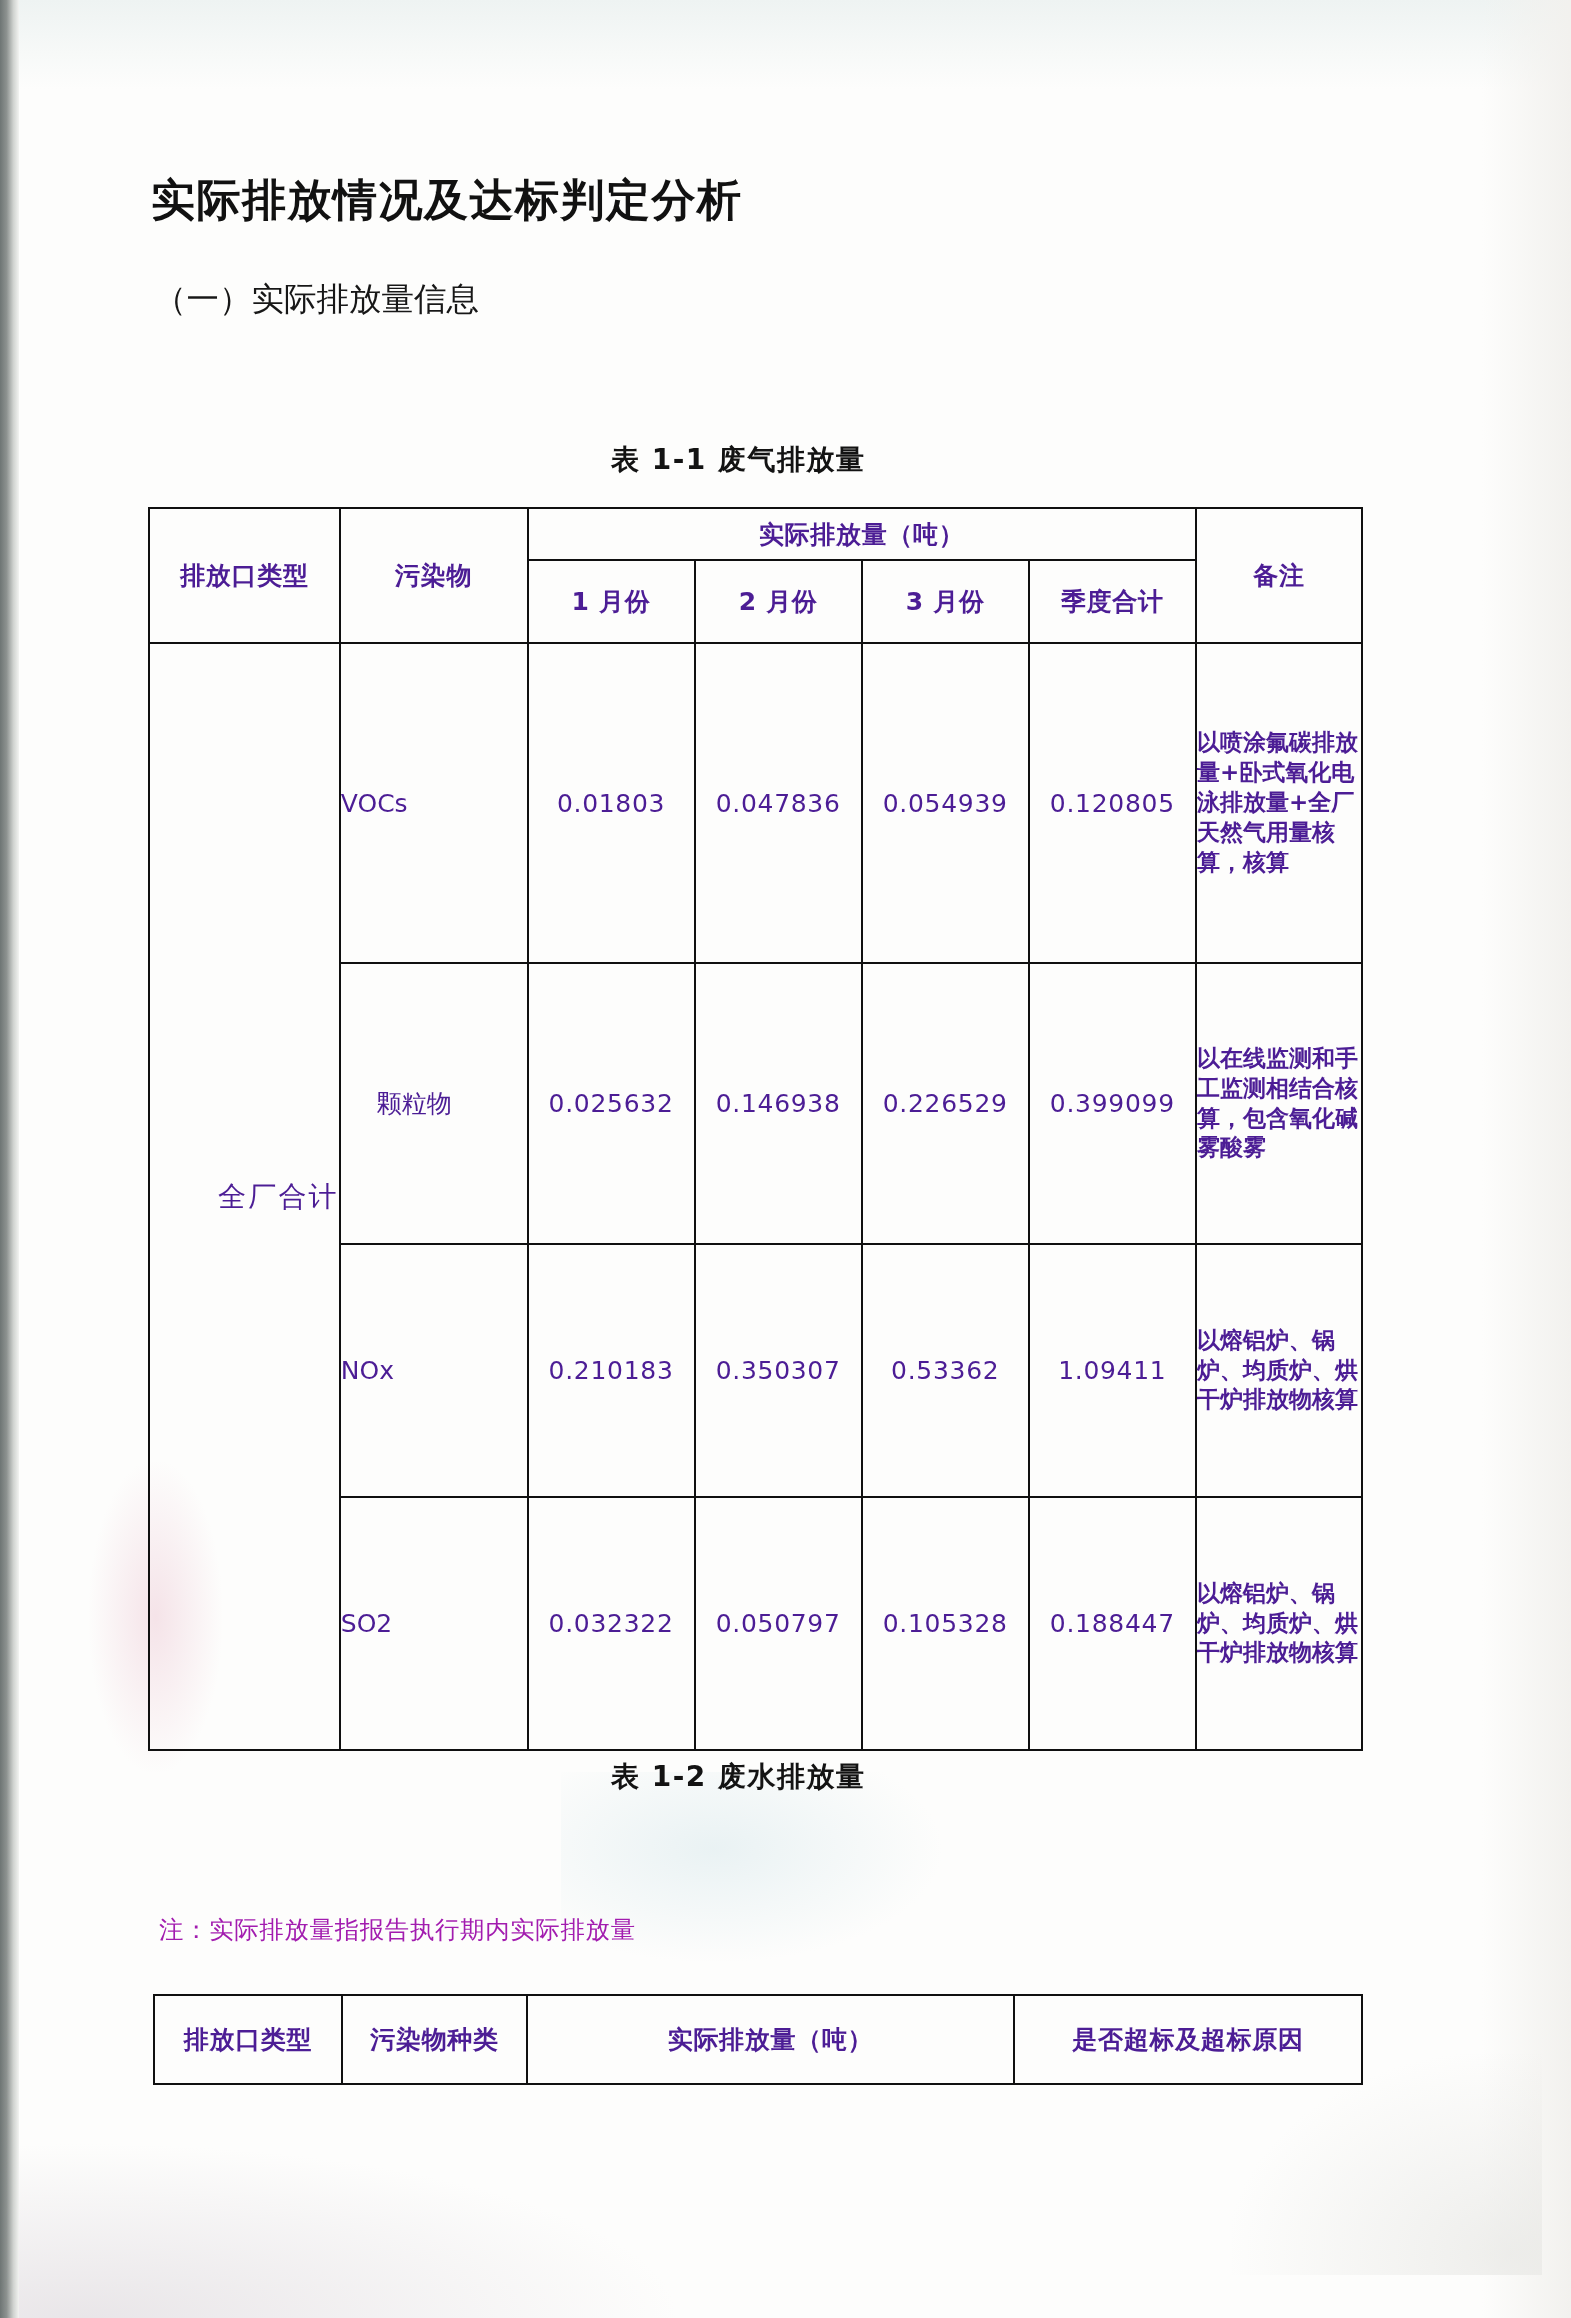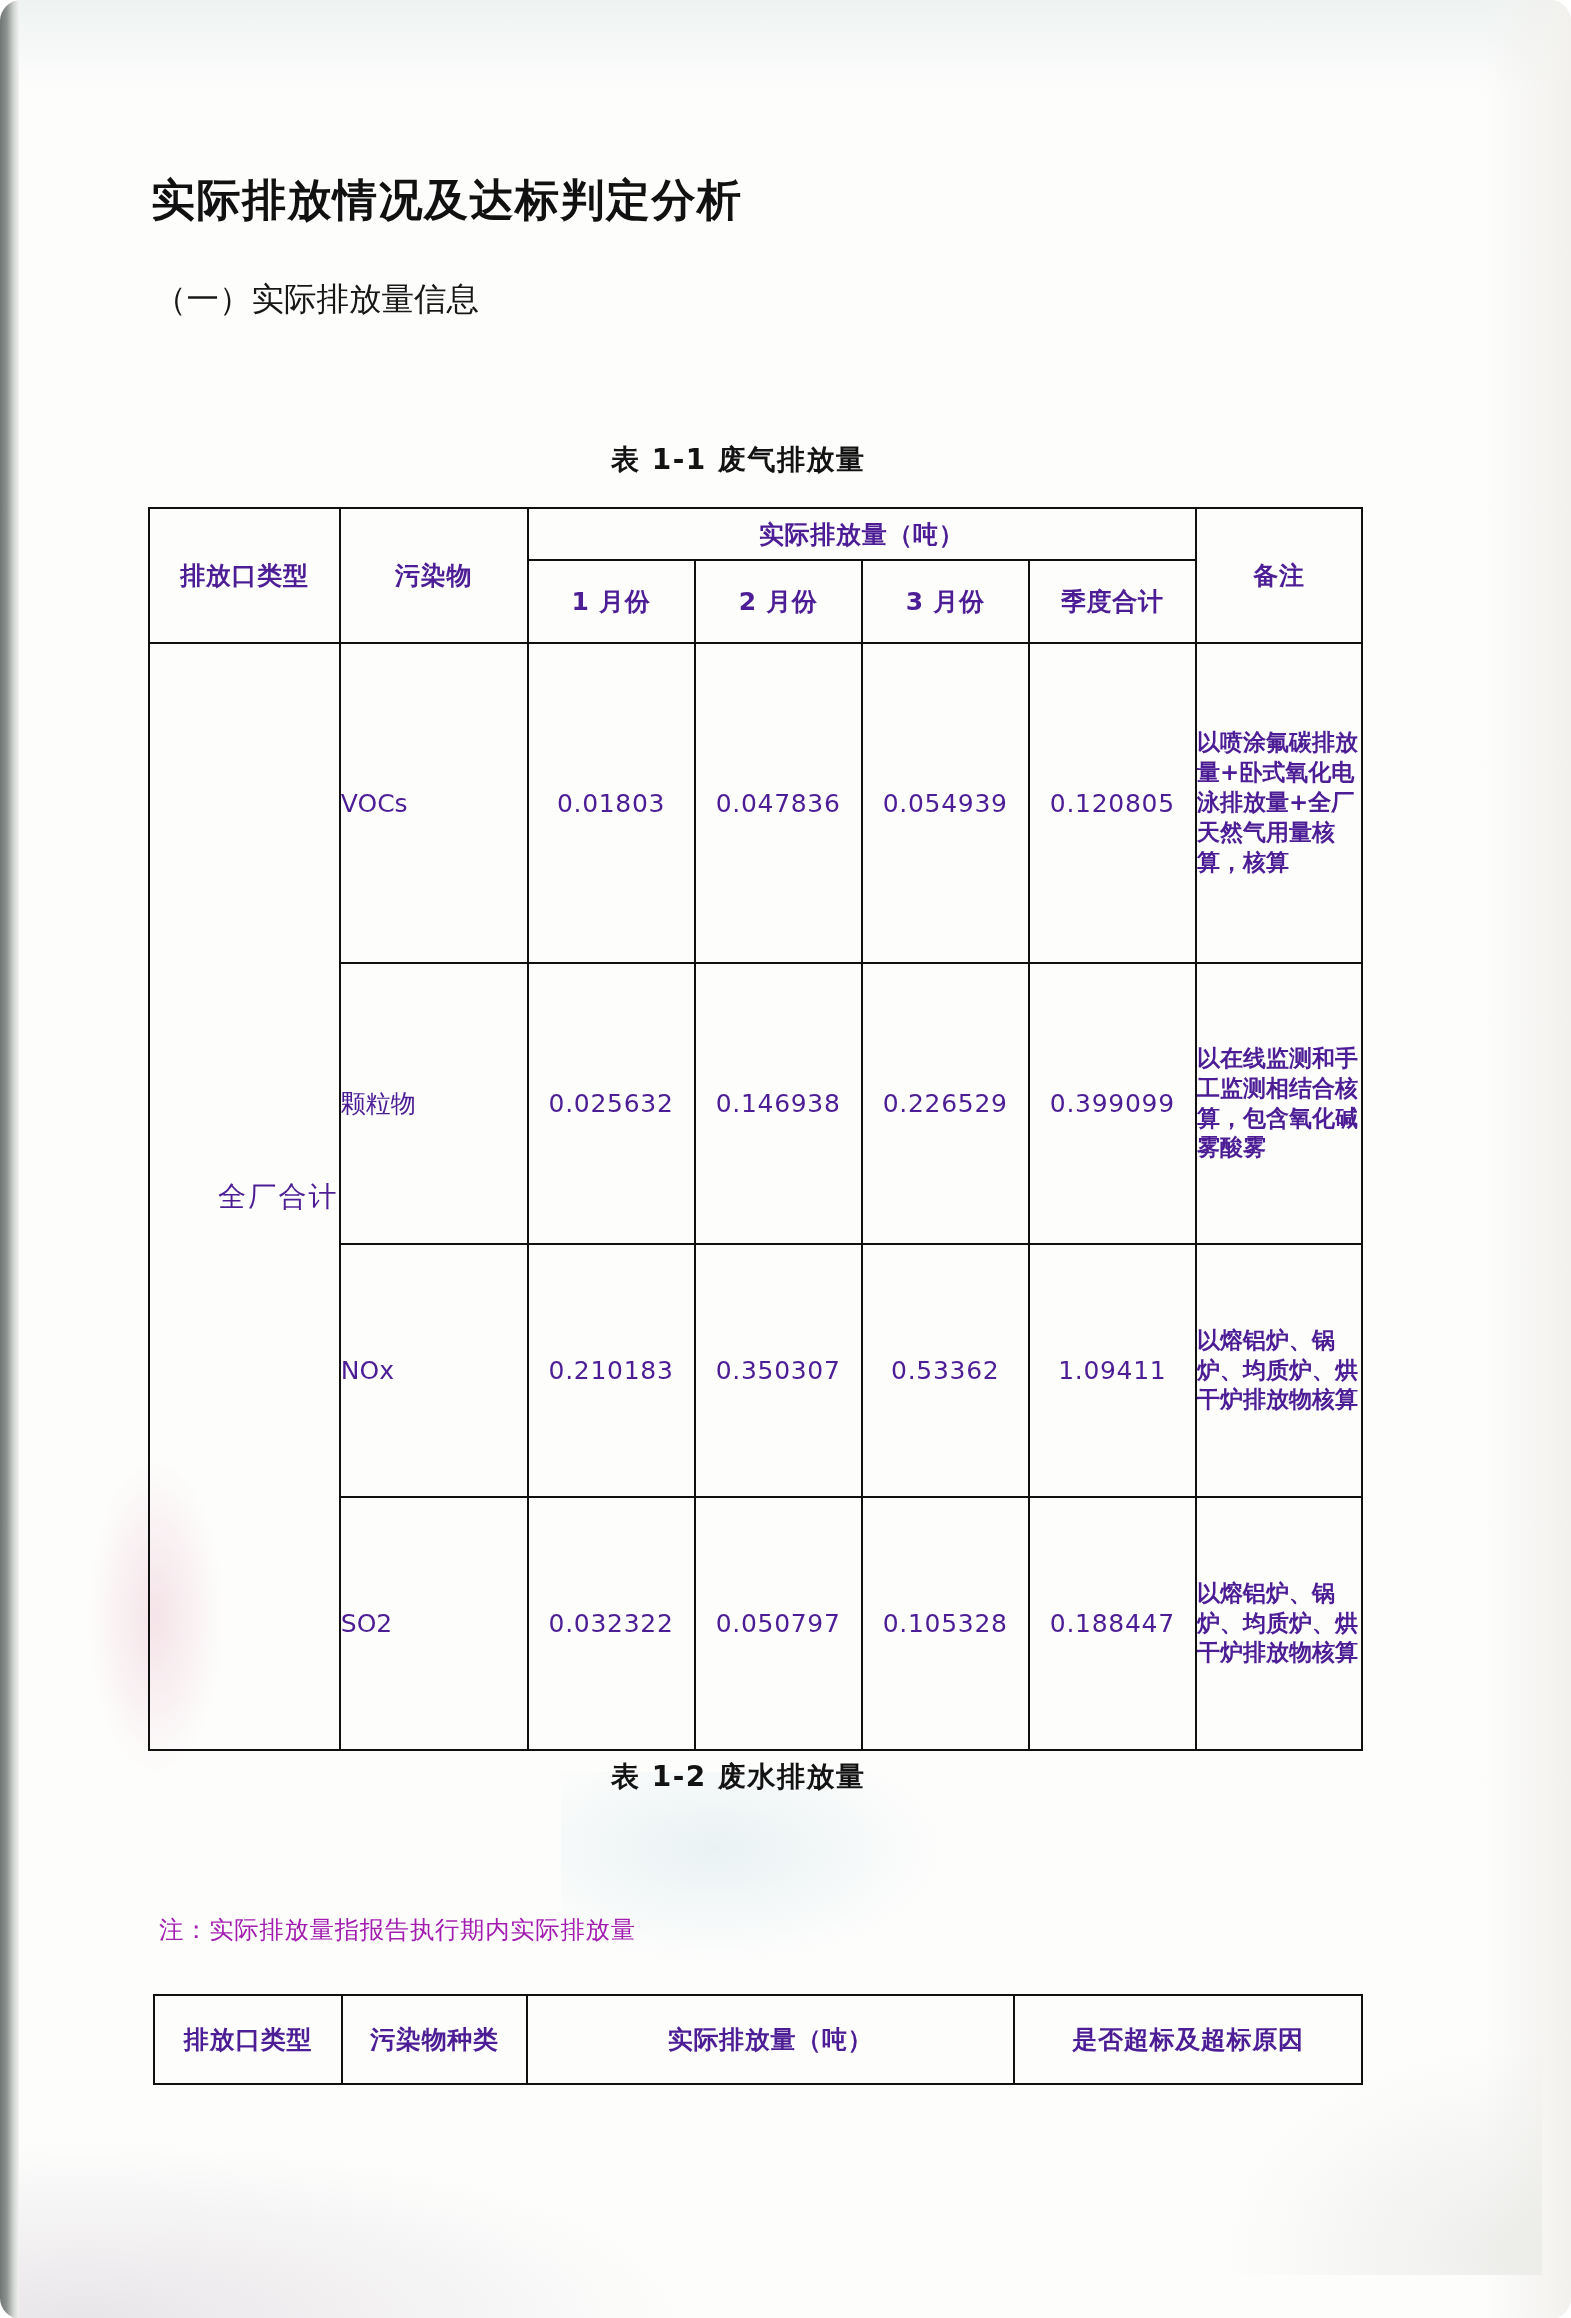--- a/index.html
+++ b/index.html
@@ -9,21 +9,20 @@
   }
   body {
     font-family: "DejaVu Sans", "Liberation Sans", sans-serif;
   }
   .page {
     position: relative;
     width: 1571px;
     height: 2319px;
     background: #fdfdfc;
     overflow: hidden;
-    border-radius: 21px;
   }
   
   .scan-edge-left {
     position: absolute;
     left: 0; top: 0;
     width: 19px; height: 2319px;
     background: linear-gradient(90deg, #6e7574 0%, #8d9290 35%, #cfd2cf 70%, #f2f3f1 100%);
   }
   .scan-tint-top {
     position: absolute;
@@ -209,21 +208,21 @@
           <td class="outlet-cell" rowspan="4">全厂合计</td>
           <td class="pollutant-cell" style="height:318px;">VOCs</td>
           <td class="value-cell">0.01803</td>
           <td class="value-cell">0.047836</td>
           <td class="value-cell">0.054939</td>
           <td class="value-cell">0.120805</td>
           <td class="remark-cell">以喷涂氟碳排放量+卧式氧化电泳排放量+全厂天然气用量核算，核算</td>
         </tr>
 
         <tr>
-          <td class="pollutant-cell" style="height:279px;">颗粒物</td>
+          <td class="pollutant-cell" style="height:279px;padding-left:36px;">颗粒物</td>
           <td class="value-cell">0.025632</td>
           <td class="value-cell">0.146938</td>
           <td class="value-cell">0.226529</td>
           <td class="value-cell">0.399099</td>
           <td class="remark-cell">以在线监测和手工监测相结合核算，包含氧化碱雾酸雾</td>
         </tr>
 
         <tr>
           <td class="pollutant-cell" style="height:251px;">NOx</td>
           <td class="value-cell">0.210183</td>

